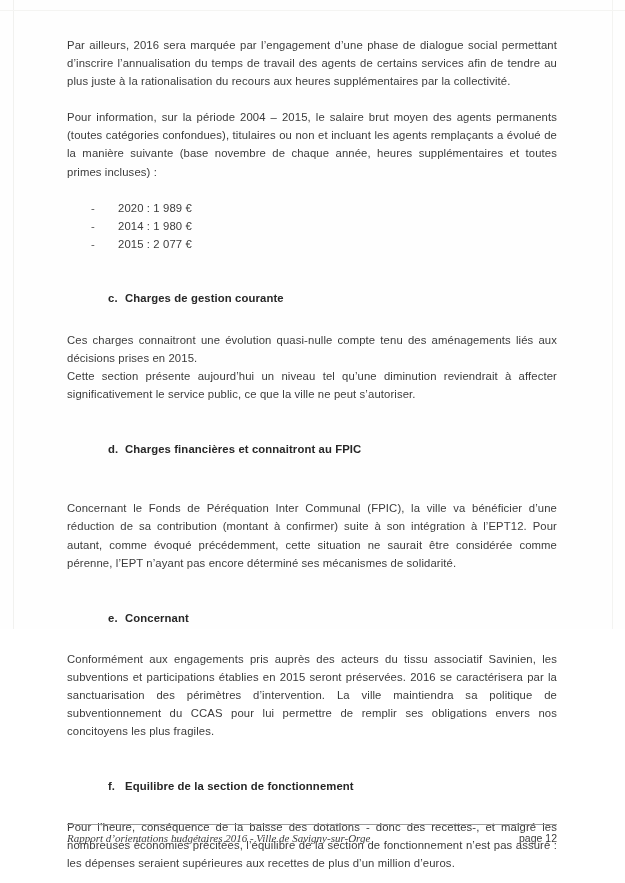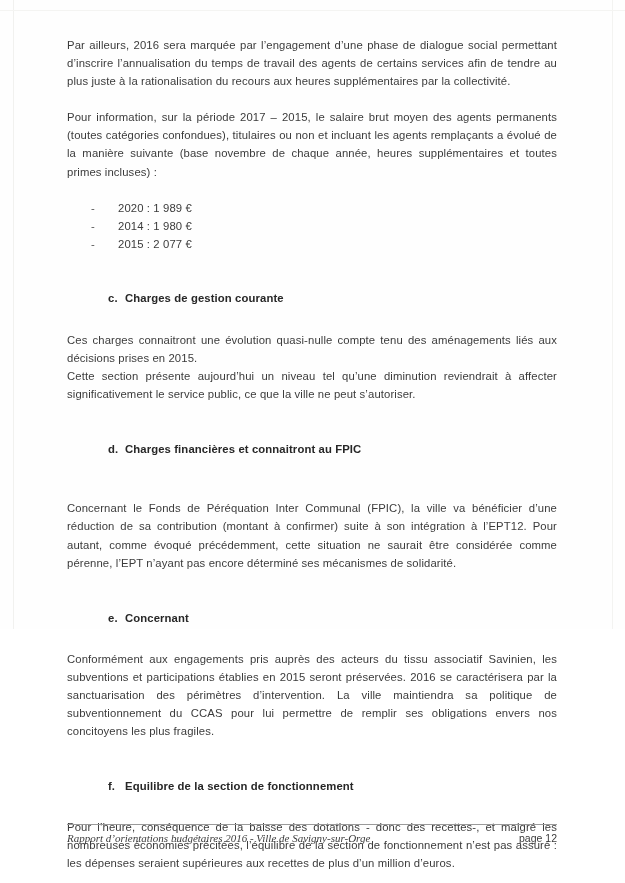--- a/index.html
+++ b/index.html
@@ -140,21 +140,21 @@
   <div class="scan-edge-left"></div>
   <div class="scan-edge-right"></div>
   <div class="scan-edge-top"></div>
 
   <div class="content">
 
     <p class="body-text">Par ailleurs, 2016 sera marquée par l’engagement d’une phase de dialogue social permettant d’inscrire l’annualisation du temps de travail des agents de certains services afin de tendre au plus juste à la rationalisation du recours aux heures supplémentaires par la collectivité.</p>
 
     <div class="gap-para"></div>
 
-    <p class="body-text">Pour information, sur la période 2017 – 2015, le salaire brut moyen des agents permanents (toutes catégories confondues), titulaires ou non et incluant les agents remplaçants a évolué de la manière suivante (base novembre de chaque année, heures supplémentaires et toutes primes incluses) :</p>
+    <p class="body-text">Pour information, sur la période 2004 – 2015, le salaire brut moyen des agents permanents (toutes catégories confondues), titulaires ou non et incluant les agents remplaçants a évolué de la manière suivante (base novembre de chaque année, heures supplémentaires et toutes primes incluses) :</p>
 
     <div class="gap-para"></div>
 
     <ul class="bullets">
       <li>
         <span class="dash">-</span>
         <span>2020 : 1 989 €</span>
       </li>
       <li>
         <span class="dash">-</span>

